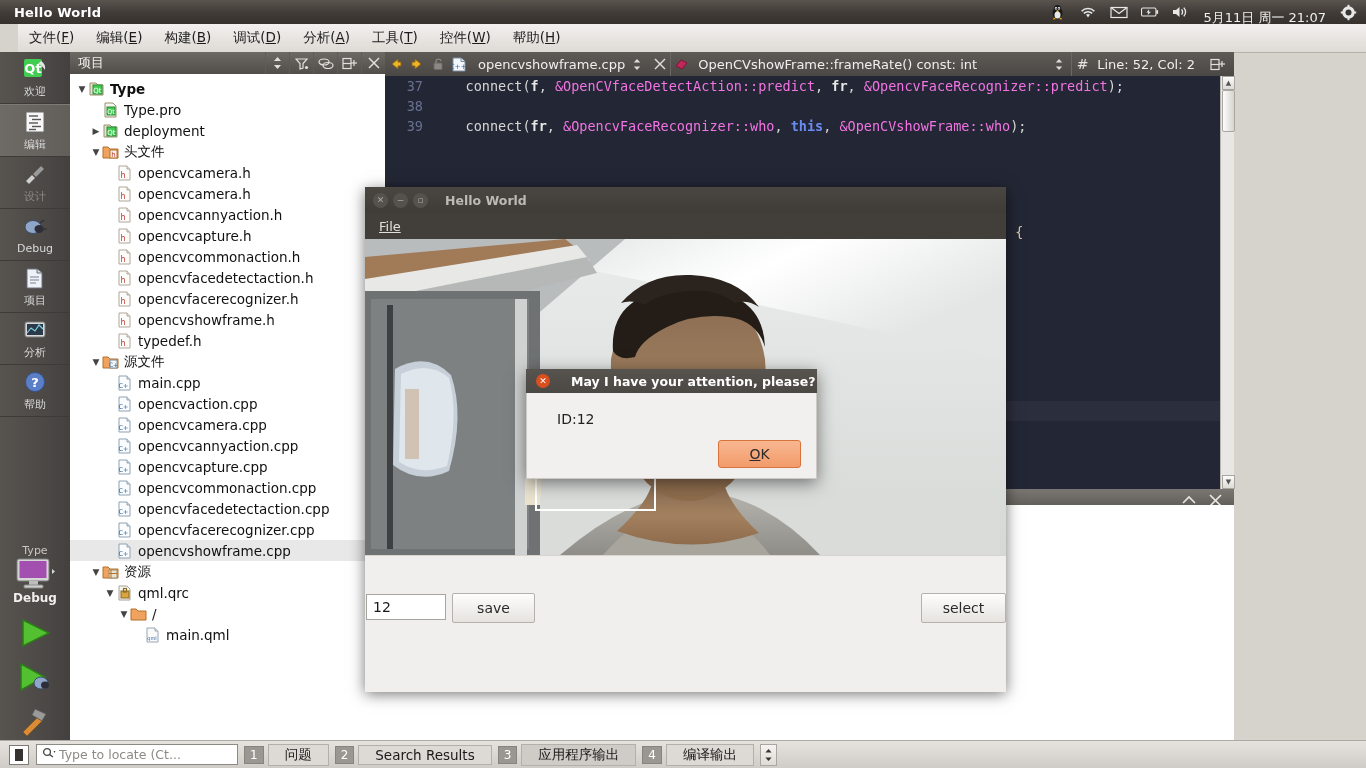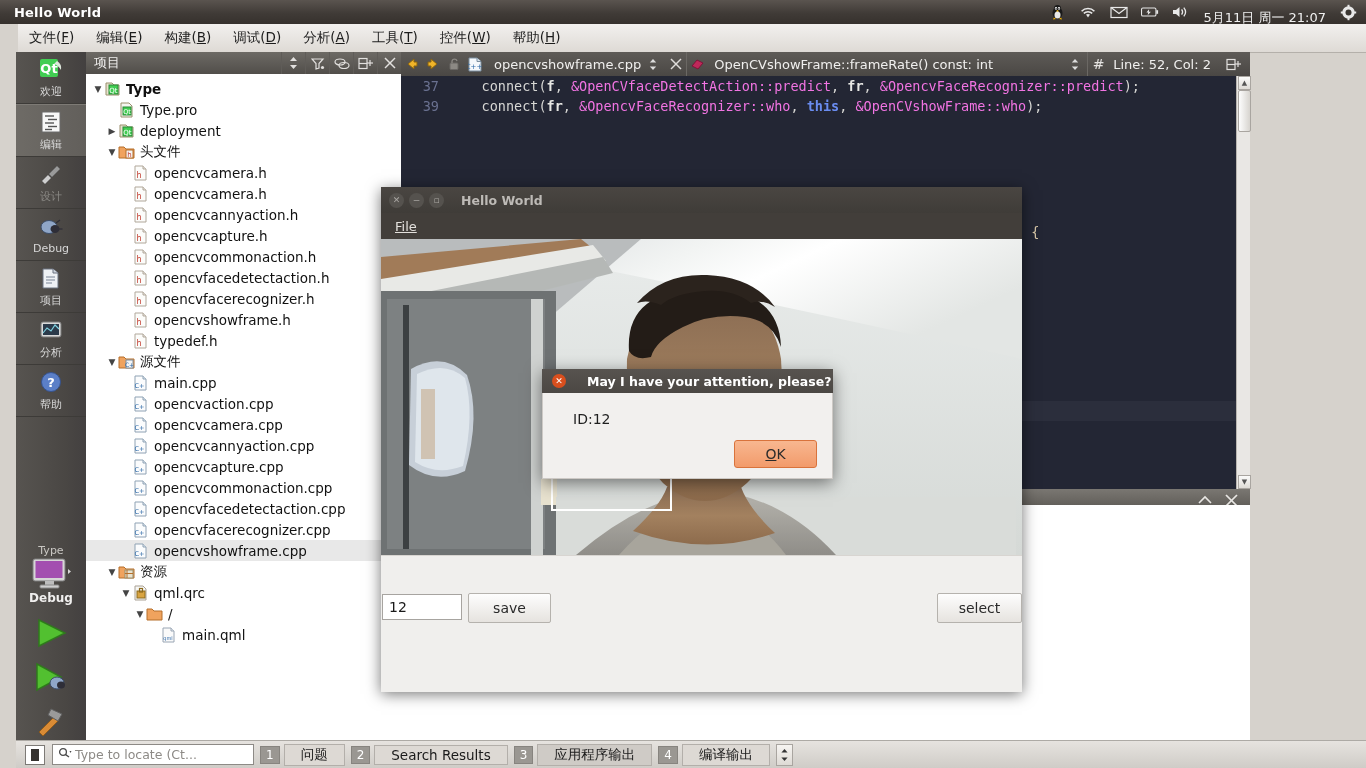--- a/index.html
+++ b/index.html
@@ -20,21 +20,21 @@
   #tray-clock{font-size:13px;color:#f0f0f0;margin-top:12px;}
   
   #menubar{
     position:absolute;left:18px;top:24px;width:1366px;height:28px;
     background:linear-gradient(to bottom,#f2f0ee,#dedad5);
     border-bottom:1px solid #b4b0aa;display:flex;align-items:center;
   }
   .menu-item{padding:3px 11px;color:#1c1c1c;font-size:13.5px;cursor:default;}
   .menu-item u{text-decoration:underline;}
   
-  #ide{position:absolute;left:16px;top:52px;width:1234px;height:716px;background:#c9c5bf;}
+  #ide{position:absolute;left:0;top:52px;width:1234px;height:716px;background:#c9c5bf;}
   
   #modebar{
     position:absolute;left:0;top:0;width:70px;height:691px;
     background:linear-gradient(to right,#575450,#4a4744 70%,#434040);
     border-right:1px solid #2e2c2a;
   }
   .mode{
     width:70px;height:51px;display:flex;flex-direction:column;align-items:center;justify-content:center;
     color:#d8d8d8;font-size:11px;border-bottom:1px solid #3d3b38;
   }
@@ -718,20 +718,21 @@
             <line x1="1" y1="6.5" x2="9" y2="6.5" stroke="#e2e0de" stroke-width="1.2"></line>
             <line x1="12" y1="3" x2="12" y2="9" stroke="#e2e0de" stroke-width="1.2"></line>
             <line x1="9" y1="6" x2="15" y2="6" stroke="#e2e0de" stroke-width="1.2"></line>
           </svg>
       </div>
     </div>
 
     <div id="code">
       <div id="code-lines">
           <div class="cl"><span class="lno">37</span><span class="k-fn">    connect(</span><span class="k-var">f</span><span class="k-fn">, </span><span class="k-id">&amp;OpenCVfaceDetectAction::predict</span><span class="k-fn">, </span><span class="k-var">fr</span><span class="k-fn">, </span><span class="k-id">&amp;OpencvFaceRecognizer::predict</span><span class="k-fn">);</span></div>
+          <div class="cl"><span class="lno">38</span></div>
           <div class="cl"><span class="lno">39</span><span class="k-fn">    connect(</span><span class="k-var">fr</span><span class="k-fn">, </span><span class="k-id">&amp;OpencvFaceRecognizer::who</span><span class="k-fn">, </span><span class="k-kw">this</span><span class="k-fn">, </span><span class="k-id">&amp;OpenCVshowFrame::who</span><span class="k-fn">);</span></div>
         </div>
       <div class="cur-line" style="top:325px;"></div>
       <div style="position:absolute;left:614px;top:148px;white-space:pre;"><span class="k-br">) {</span></div>
     </div>
 
     <div class="vscroll">
       <div class="vsbtn" style="top:0;">▲</div>
       <div class="thumb" style="top:14px;"></div>
       <div class="vsbtn" style="bottom:0;">▼</div>

